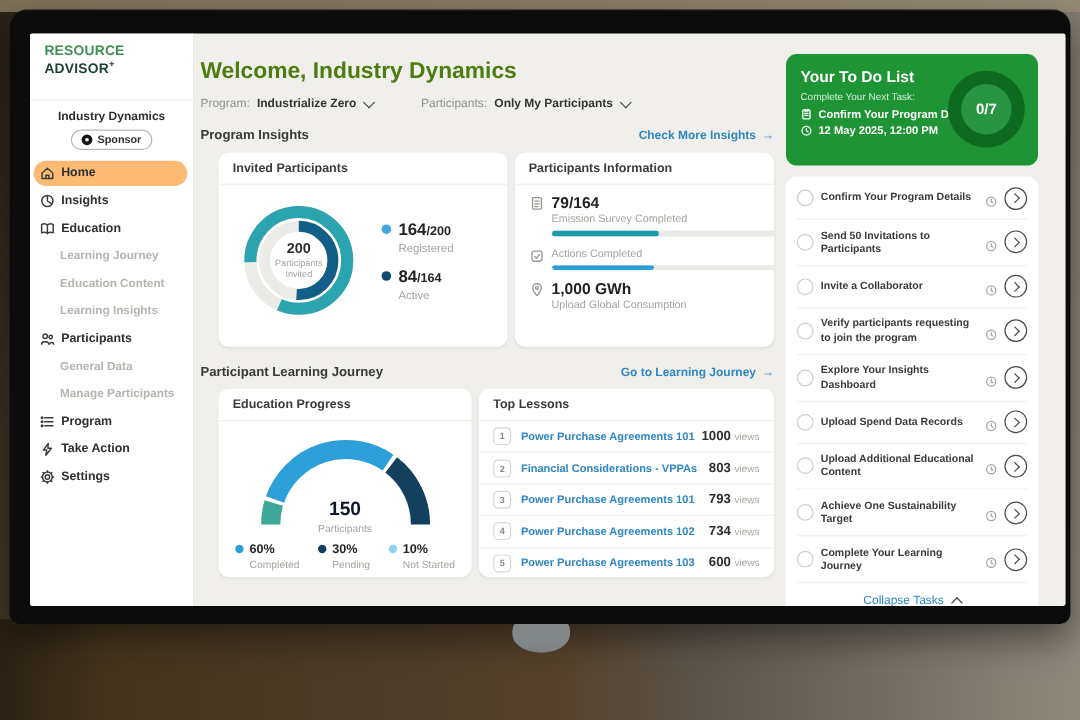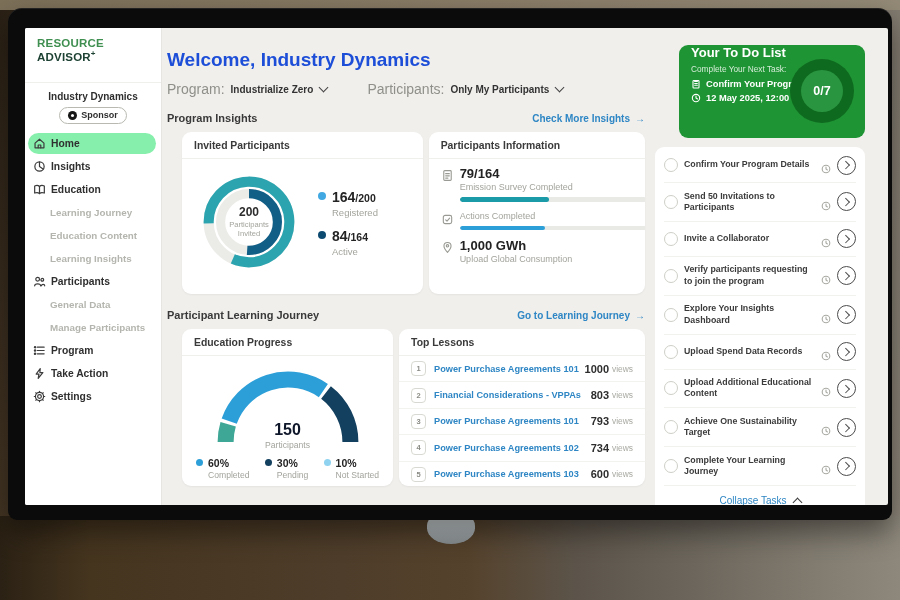--- a/index.html
+++ b/index.html
@@ -20,31 +20,31 @@
   .logo{padding:9px 0 19px 12px;font-size:11.5px;font-weight:bold;letter-spacing:.2px;border-bottom:1px solid #efefec;}
   .logo .p1{color:#3f8f51;} .logo .p2{color:#1d4233;} .logo sup{font-size:8px;color:#1d4233;}
   .org{text-align:center;font-size:10px;font-weight:bold;color:#2e2e2e;margin-top:8px;}
   .badge{margin:5px auto 0;width:66px;border:1.5px solid #b9b9b2;border-radius:11px;display:flex;align-items:center;
          justify-content:center;gap:4px;padding:2.5px 0;font-size:9px;font-weight:bold;color:#2e2e2e;background:#fff;}
   .badge-dot{width:9px;height:9px;background:#161616;border-radius:50%;position:relative;}
   .badge-dot::after{content:"";position:absolute;left:3px;top:3px;width:3px;height:3px;border-radius:50%;background:#fff;}
   .nav{margin-top:9px;}
   .nav-item{display:flex;align-items:center;gap:5px;height:21px;margin:2px 5px 2px 3px;padding-left:5px;
             font-size:10.3px;font-weight:bold;color:#2f2f2f;border-radius:11px;}
-  .nav-item.active{background:#86efac;}
+  .nav-item.active{background:#fdba74;}
   .nav-item.sub{padding-left:22px;color:#b5b5af;font-size:9.8px;}
   .nav-icon{width:13px;height:13px;display:inline-flex;}
   .nav-icon svg{width:13px;height:13px;stroke:#3c3c3c;fill:none;stroke-width:1.3;stroke-linecap:round;stroke-linejoin:round;}
 
   
   .main{position:absolute;left:142px;top:0;width:478px;height:100%;}
-  .welcome{margin-top:21px;font-size:19px;font-weight:bold;color:#1d4ed8;}
+  .welcome{margin-top:21px;font-size:19px;font-weight:bold;color:#4d7c0f;}
   .filters{display:flex;gap:40px;margin-top:10px;align-items:center;}
   .filter{display:flex;align-items:center;}
-  .filter .lab{color:#90908a;font-size:14px;}
+  .filter .lab{color:#90908a;font-size:10px;}
   .filter .val{font-weight:bold;font-size:10px;color:#333;margin-left:6px;}
   .chev{width:6px;height:6px;border-right:1.4px solid #444;border-bottom:1.4px solid #444;
         transform:rotate(45deg);margin-left:7px;margin-top:-3px;}
   .section-row{display:flex;justify-content:space-between;align-items:center;margin-top:15px;}
   .section-title{font-size:11px;font-weight:bold;color:#393939;}
   .link{color:#2e86c4;font-size:10px;font-weight:bold;display:flex;align-items:center;gap:5px;}
   .cards{display:flex;gap:6px;margin-top:8px;padding-left:15px;}
   .card{background:#fff;border-radius:9px;box-shadow:0 1px 2px rgba(0,0,0,.05);overflow:hidden;}
   .card-title{padding:8px 12px 7px;font-size:10.4px;font-weight:bold;color:#3a3a3a;border-bottom:1px solid #efefec;}
 
@@ -91,21 +91,21 @@
   .lesson{display:flex;align-items:center;padding:0 12px;height:25.4px;border-bottom:1px solid #f2f2ef;}
   .lesson:last-child{border-bottom:none;}
   .rank{width:13px;height:13px;border:1px solid #d9d9d3;border-radius:4px;font-size:7.5px;color:#8a8a84;
         display:flex;align-items:center;justify-content:center;font-weight:bold;flex:none;}
   .lesson .t{flex:1;margin-left:8px;font-size:9.2px;font-weight:bold;color:#2e86c4;white-space:nowrap;overflow:hidden;}
   .lesson .views{font-size:11px;font-weight:bold;color:#2d2d2d;}
   .lesson .vl{font-size:8.4px;color:#a8a8a2;margin-left:3px;}
 
   
   .right{position:absolute;left:630px;top:17px;width:210px;}
-  .hero{background:#1f9434;border-radius:9px;height:93px;color:#fff;position:relative;padding:0 12px;box-sizing:border-box;margin-left:24px;}
+  .hero{background:#1f9434;border-radius:9px;height:93px;color:#fff;position:relative;padding:11px 12px;box-sizing:border-box;}
   .hero .t{font-size:13px;font-weight:bold;}
   .hero .st{font-size:8.3px;color:#d5ecd8;margin-top:4px;}
   .hero-row{display:flex;align-items:center;gap:5px;margin-top:4.5px;font-size:9.3px;font-weight:bold;}
   .hero-row svg{width:10px;height:10px;stroke:#fff;fill:none;stroke-width:1.3;stroke-linecap:round;stroke-linejoin:round;flex:none;}
   .ring{position:absolute;right:11px;top:14px;width:64px;height:64px;border-radius:50%;background:#0e6a1f;
         display:flex;align-items:center;justify-content:center;}
   .ring-inner{width:42px;height:42px;border-radius:50%;background:#2a9540;display:flex;align-items:center;justify-content:center;
         font-size:12.5px;font-weight:bold;color:#fff;}
   .tasks{background:#fff;border-radius:9px;margin-top:9px;padding:1px 9px;}
   .task{display:flex;align-items:center;gap:6px;padding:7.5px 0;border-bottom:1px solid #f1f1ee;}

